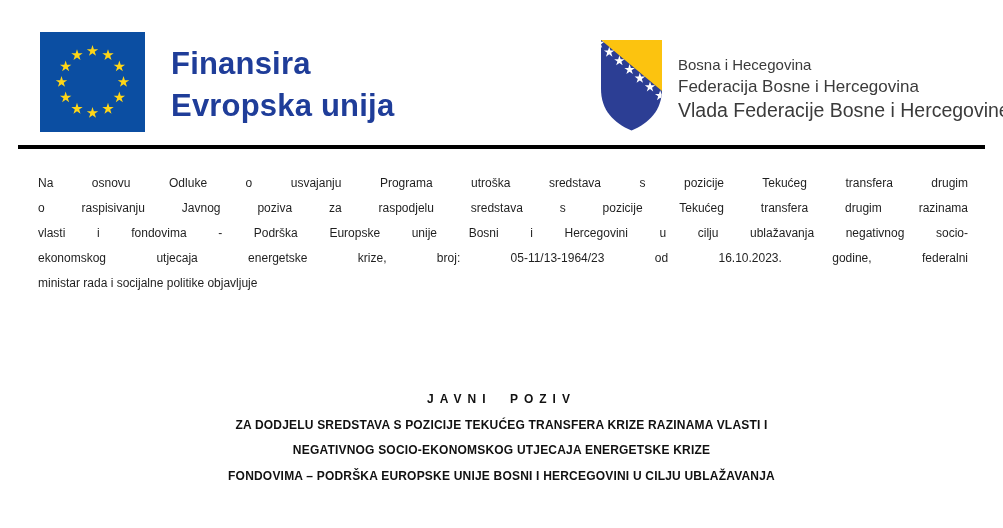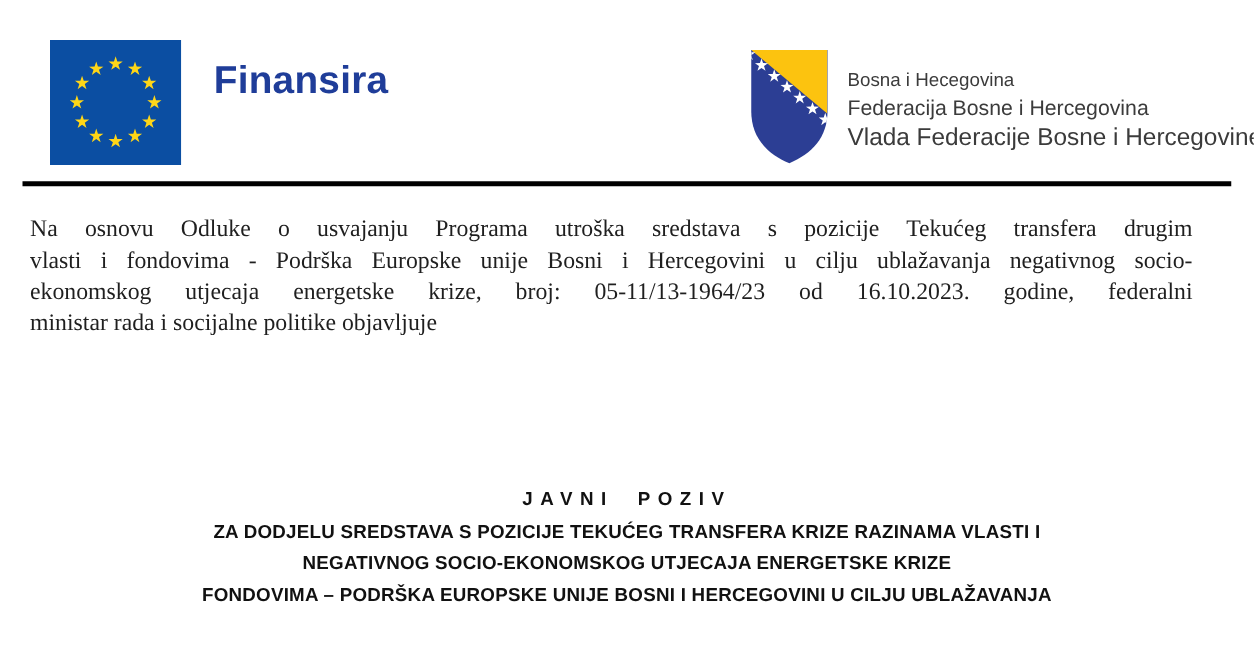--- a/index.html
+++ b/index.html
@@ -23,31 +23,31 @@
   .gov-logo { position: absolute; left: 598px; top: 35px; display: flex; }
   .coa { width: 67px; height: 100px; display: block; }
   .gov-text { margin-left: 13px; margin-top: 19px; color: #3b3b3b; white-space: nowrap; }
   .gov-l1 { font-size: 15px;   line-height: 21px; }
   .gov-l2 { font-size: 17px;   line-height: 23px; }
   .gov-l3 { font-size: 19.5px; line-height: 25px; }
   .divider { position: absolute; left: 18px; top: 145px; width: 967px; height: 4px; background: #000; }
 
   
   .paragraph {
-    position: absolute; left: 24px; top: 171px; width: 930px;
-    color: #1f1f1f; font-size: 19px; line-height: 25px; font-family: Liberation Serif, serif;
+    position: absolute; left: 38px; top: 171px; width: 930px;
+    color: #1f1f1f; font-size: 12px; line-height: 25px;
   }
   .paragraph .pline { text-align: justify; text-align-last: justify; }
   .paragraph .pline:last-child { text-align: left; text-align-last: left; }
 
   
   .call-title {
     position: absolute; left: 0; top: 387px; width: 1003px;
     text-align: center; color: #111111; font-weight: bold;
-    font-size: 15px; line-height: 25.5px;
+    font-size: 12px; line-height: 25.5px;
   }
   .call-title .tline1 { letter-spacing: 6px; word-spacing: 9px; }
   .call-title .tline { letter-spacing: 0.2px; }
 </style>
 </head>
 <body>
 
 <div class="header">
 
   <div class="eu-logo">
@@ -66,20 +66,21 @@
         <use href="#eustar" x="52.5" y="81"></use>
         <use href="#eustar" x="37" y="76.85"></use>
         <use href="#eustar" x="25.65" y="65.5"></use>
         <use href="#eustar" x="21.5" y="50"></use>
         <use href="#eustar" x="25.65" y="34.5"></use>
         <use href="#eustar" x="37" y="23.15"></use>
       </g>
     </svg>
     <div class="eu-text">
       <div>Finansira</div>
+      <div>Evropska unija</div>
     </div>
   </div>
 
   <div class="gov-logo">
     <svg class="coa" viewBox="0 0 67 100" aria-hidden="true">
       <defs>
         <path id="shield" d="M3,5 H64 V54 C64,75 51.5,88 33.5,95.5 C15.5,88 3,75 3,54 Z"></path>
         <clipPath id="shieldclip">
             <use href="#shield"></use>
           </clipPath>
@@ -105,20 +106,21 @@
       <div class="gov-l3">Vlada Federacije Bosne i Hercegovine</div>
     </div>
   </div>
 
 </div>
 
 <div class="divider"></div>
 
 <div class="paragraph">
   <div class="pline">Na osnovu Odluke o usvajanju Programa utroška sredstava s pozicije Tekućeg transfera drugim</div>
+  <div class="pline">o raspisivanju Javnog poziva za raspodjelu sredstava s pozicije Tekućeg transfera drugim razinama</div>
   <div class="pline">vlasti i fondovima - Podrška Europske unije Bosni i Hercegovini u cilju ublažavanja negativnog socio-</div>
   <div class="pline">ekonomskog utjecaja energetske krize, broj: 05-11/13-1964/23 od 16.10.2023. godine, federalni</div>
   <div class="pline">ministar rada i socijalne politike objavljuje</div>
 </div>
 
 <div class="call-title">
   <div class="tline1">JAVNI POZIV</div>
   <div class="tline">ZA DODJELU SREDSTAVA S POZICIJE TEKUĆEG TRANSFERA KRIZE RAZINAMA VLASTI I</div>
   <div class="tline">NEGATIVNOG SOCIO-EKONOMSKOG UTJECAJA ENERGETSKE KRIZE</div>
   <div class="tline">FONDOVIMA – PODRŠKA EUROPSKE UNIJE BOSNI I HERCEGOVINI U CILJU UBLAŽAVANJA</div>

